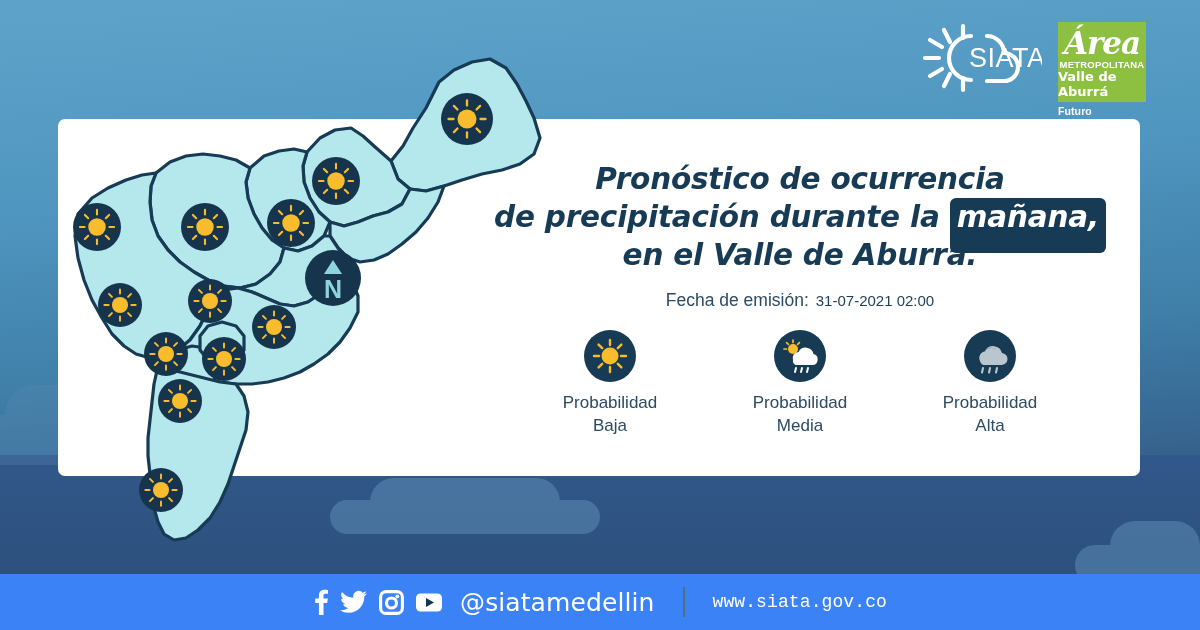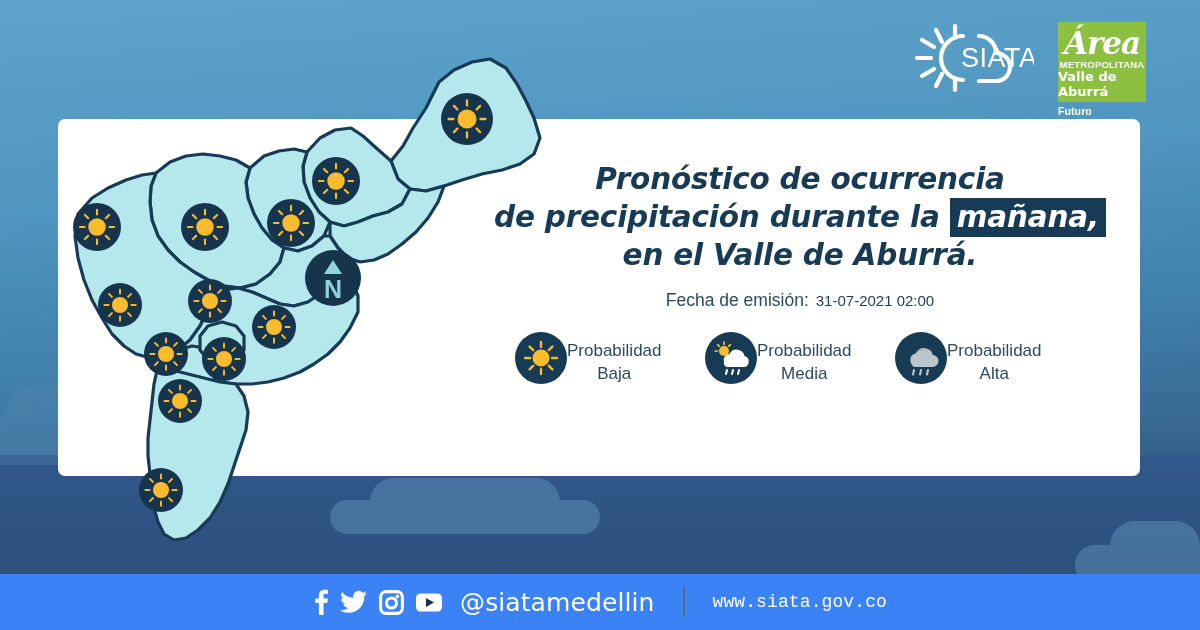--- a/index.html
+++ b/index.html
@@ -21,21 +21,21 @@
   }
   .cloud{position:absolute;background:#5c8cb5;opacity:.55;border-radius:60px;}
   .cloud.c1{left:330px;top:500px;width:270px;height:34px;border-radius:18px;}
   .cloud.c1::before{content:"";position:absolute;left:40px;top:-22px;width:190px;height:48px;background:#5c8cb5;border-radius:40px;}
   .cloud.c2{left:1075px;top:545px;width:150px;height:40px;border-radius:20px;}
   .cloud.c2::before{content:"";position:absolute;left:35px;top:-24px;width:90px;height:50px;background:#5c8cb5;border-radius:40px;}
   .cloud.c3{left:-50px;top:415px;width:230px;height:50px;opacity:.28;border-radius:30px;}
   .cloud.c3::before{content:"";position:absolute;left:55px;top:-30px;width:140px;height:60px;background:#5c8cb5;border-radius:45px;}
 
   
-  .logos{position:absolute;right:54px;top:22px;display:flex;align-items:flex-start;gap:24px;}
+  .logos{position:absolute;right:54px;top:22px;display:flex;align-items:flex-start;gap:16px;}
   .siata-logo{position:relative;width:125px;height:72px;}
   .am-logo{width:88px;display:flex;flex-direction:column;align-items:center;}
   .am-green{width:88px;height:80px;background:#8dbf40;display:flex;flex-direction:column;
             align-items:center;justify-content:flex-end;padding-bottom:2px;box-sizing:border-box;}
   .am-script{font-family:"DejaVu Serif",serif;font-style:italic;color:#fff;font-size:31px;
              line-height:.95;font-weight:700;letter-spacing:-1px;margin-bottom:2px;text-align:right;}
   .am-m{color:#fff;font-size:9.5px;font-weight:700;letter-spacing:.2px;line-height:1.05;}
   .am-v{color:#fff;font-size:13px;font-weight:700;line-height:1.15;font-family:"DejaVu Sans",sans-serif;}
   .am-foot{color:#fff;font-size:10.5px;font-weight:700;margin-top:3px;letter-spacing:.1px;}
 
@@ -49,28 +49,28 @@
   .map-wrap{position:absolute;left:58px;top:46px;width:500px;height:530px;}
   .map-wrap svg{display:block;}
 
   
   .right-col{position:absolute;left:470px;top:160px;width:660px;text-align:center;}
   .title{
     color:#173a55;font-weight:700;font-size:29.5px;line-height:1.29;letter-spacing:-.2px;
     font-family:"DejaVu Sans","Liberation Sans",sans-serif;
     font-style:italic;
   }
-  .title .hl{background:#173a55;color:#ffffff;padding:2px 7px 3px 7px;border-radius:0;}
+  .title .hl{background:#173a55;color:#ffffff;padding:2px 7px 19px 7px;border-radius:6px;}
   .fecha{margin-top:16px;color:#2b4a63;font-size:17.5px;display:flex;justify-content:center;align-items:baseline;gap:7px;}
   .fecha .lbl{font-size:17.5px;}
   .fecha .val{font-size:15px;color:#1d3c56;}
 
   
   .legend{position:absolute;left:470px;top:330px;width:660px;display:flex;justify-content:center;gap:0;}
-  .leg-item{width:190px;display:flex;align-items:center;}
+  .leg-item{width:190px;display:flex;flex-direction:column;align-items:center;}
   .leg-ico{width:52px;height:52px;border-radius:50%;background:#173a55;display:flex;align-items:center;justify-content:center;}
   .leg-txt{margin-top:10px;color:#2b4a63;font-size:17px;line-height:1.33;text-align:center;}
 
   
   .footer{
     position:absolute;left:0;top:574px;width:1200px;height:56px;background:#3b82f6;
     display:flex;align-items:center;justify-content:center;gap:0;
   }
   .soc{display:flex;align-items:center;gap:11px;margin-right:17px;}
   .handle{color:#fff;font-size:25px;letter-spacing:.1px;font-family:"DejaVu Sans","Liberation Sans",sans-serif;}

